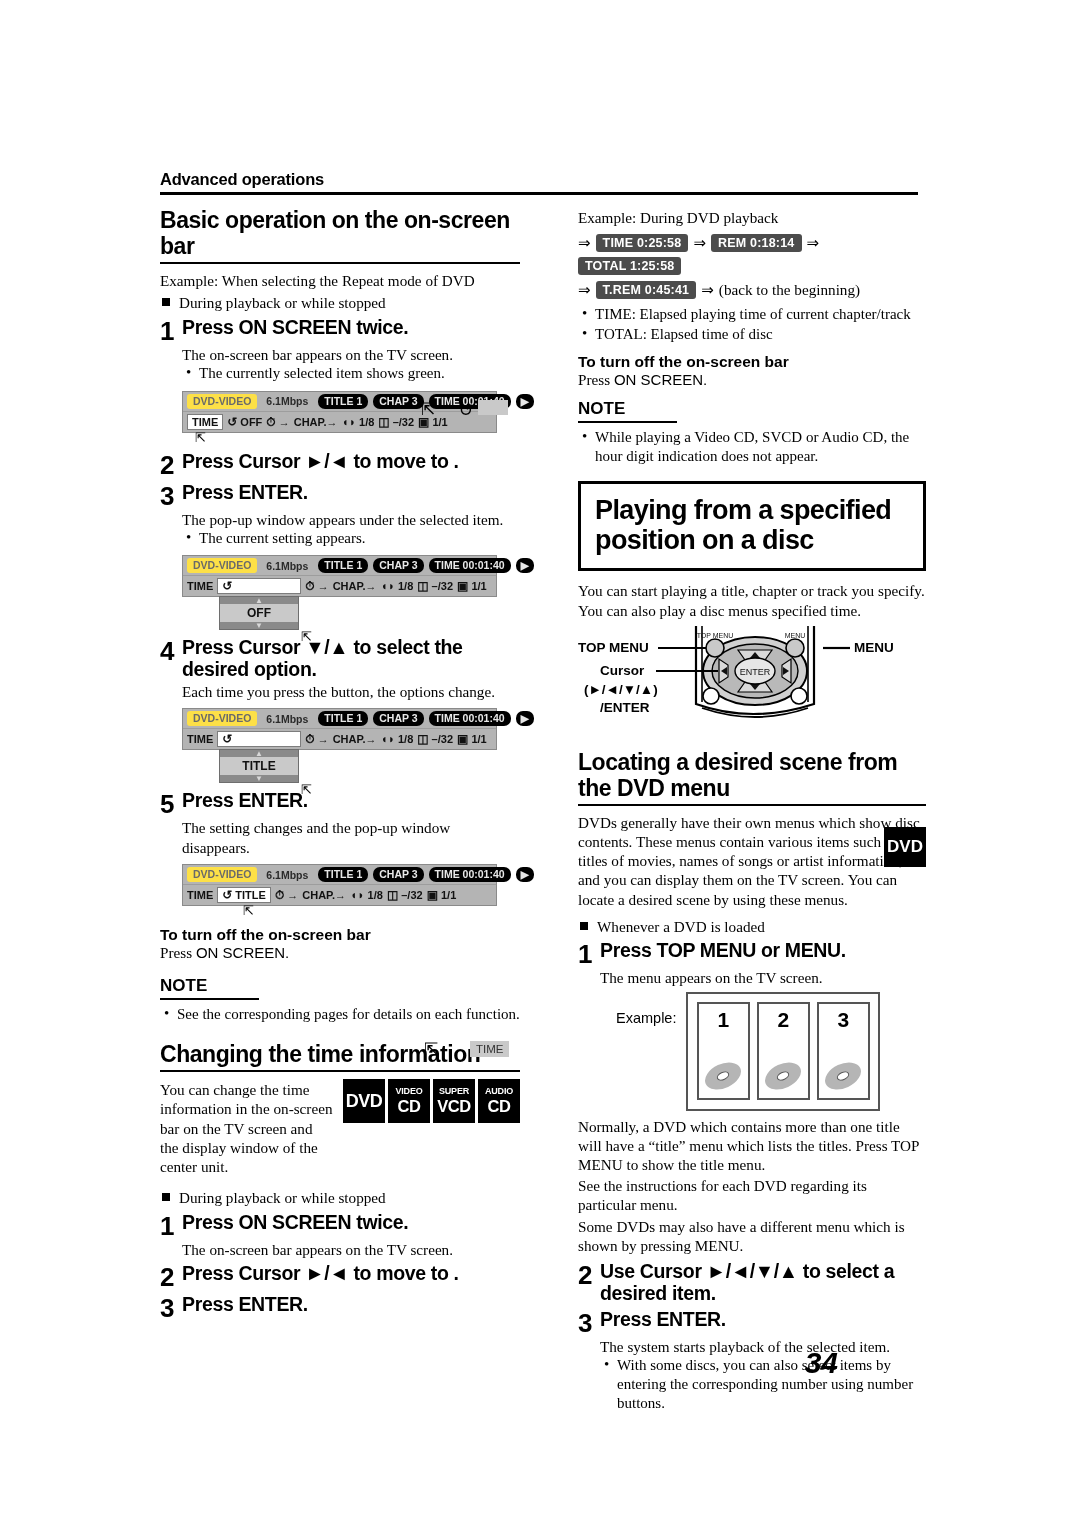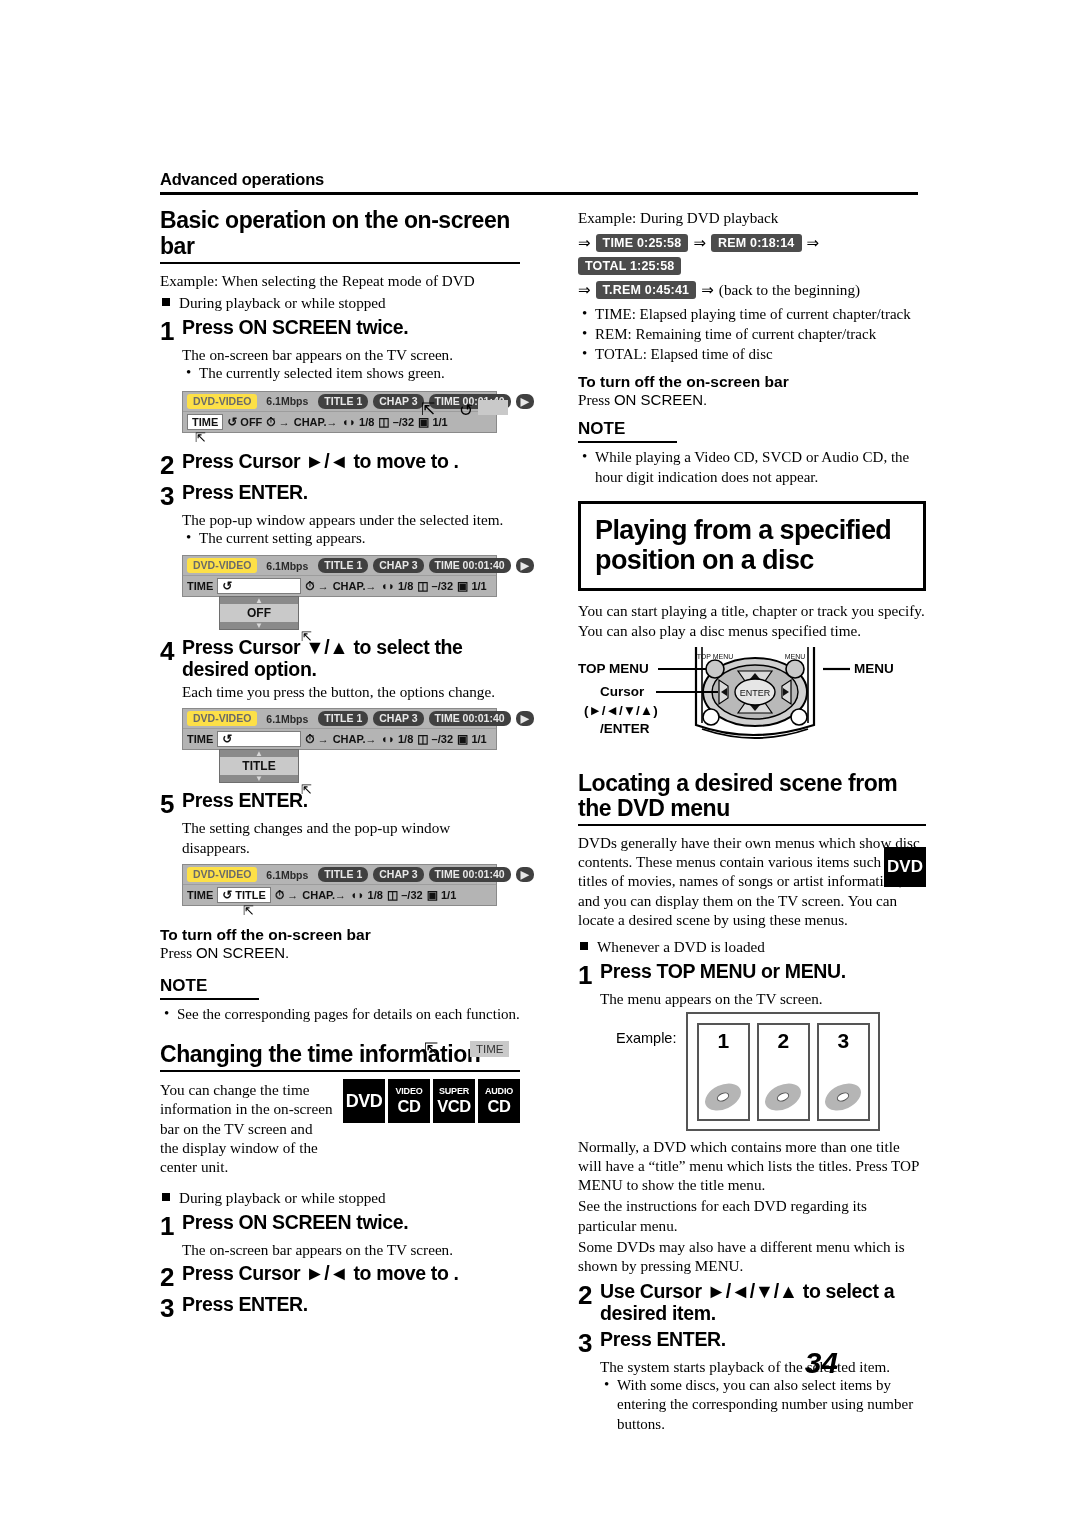--- a/index.html
+++ b/index.html
@@ -62,21 +62,21 @@
 
   
   .osb{
     width:313px;background:#b4b4b4;border:1px solid #8a8a8a;
     margin:7px 0 0 22px;position:relative;
     font-family:"Liberation Sans", sans-serif;
   }
   .osb .row1{display:flex;align-items:center;height:19px;padding:0 4px;gap:5px;}
   .osb .row2{display:flex;align-items:center;height:20px;padding:0 4px;gap:4px;border-top:1px solid #9d9d9d;}
   .chip{
-    background:#404040;color:#e8e8e8;font-size:10.5px;font-weight:bold;
+    background:#000000;color:#e8e8e8;font-size:10.5px;font-weight:bold;
     border-radius:7px;padding:1px 6px;line-height:13px;white-space:nowrap;
   }
   .chip.light{background:#fde047;color:#6a6a6a;border-radius:3px;}
   .chip.play{border-radius:7px;padding:1px 5px;}
   .mbps{font-size:10.5px;font-weight:bold;color:#2a2a2a;margin-left:4px;}
   .spacer{flex:1;}
   .cell{font-size:11px;font-weight:bold;color:#111;display:flex;align-items:center;gap:3px;white-space:nowrap;}
   .cell.sel{background:#fff;padding:1px 4px;border:1px solid #7d7d7d;}
   .cell.selwide{background:#fff;padding:1px 4px;border:1px solid #7d7d7d;min-width:74px;}
   .glyph{font-size:12px;line-height:1;}
@@ -426,21 +426,20 @@
       <span class="tchip">TOTAL  1:25:58</span>
     </div>
     <div class="timeline">
       <span class="arrw">⇒</span>
       <span class="tchip">T.REM  0:45:41</span>
       <span class="arrw">⇒</span>
       <span style="font-size:15.2px;">(back to the beginning)</span>
     </div>
 
     <div class="dot">TIME:    Elapsed playing time of current chapter/track</div>
-    <div class="dot">REM:     Remaining time of current chapter/track</div>
     <div class="dot">TOTAL: Elapsed time of disc</div>
 
     <div class="subhead" style="margin-top:9px;">To turn off the on-screen bar</div>
     <div class="pressline"><span>Press </span><span class="sc">ON SCREEN.</span></div>
 
     <div class="notehead" style="margin-top:8px;">NOTE</div>
     <div class="dot">While playing a Video CD, SVCD or Audio CD, the hour digit indication does not appear.</div>
 
     
     <div class="titlebox">

